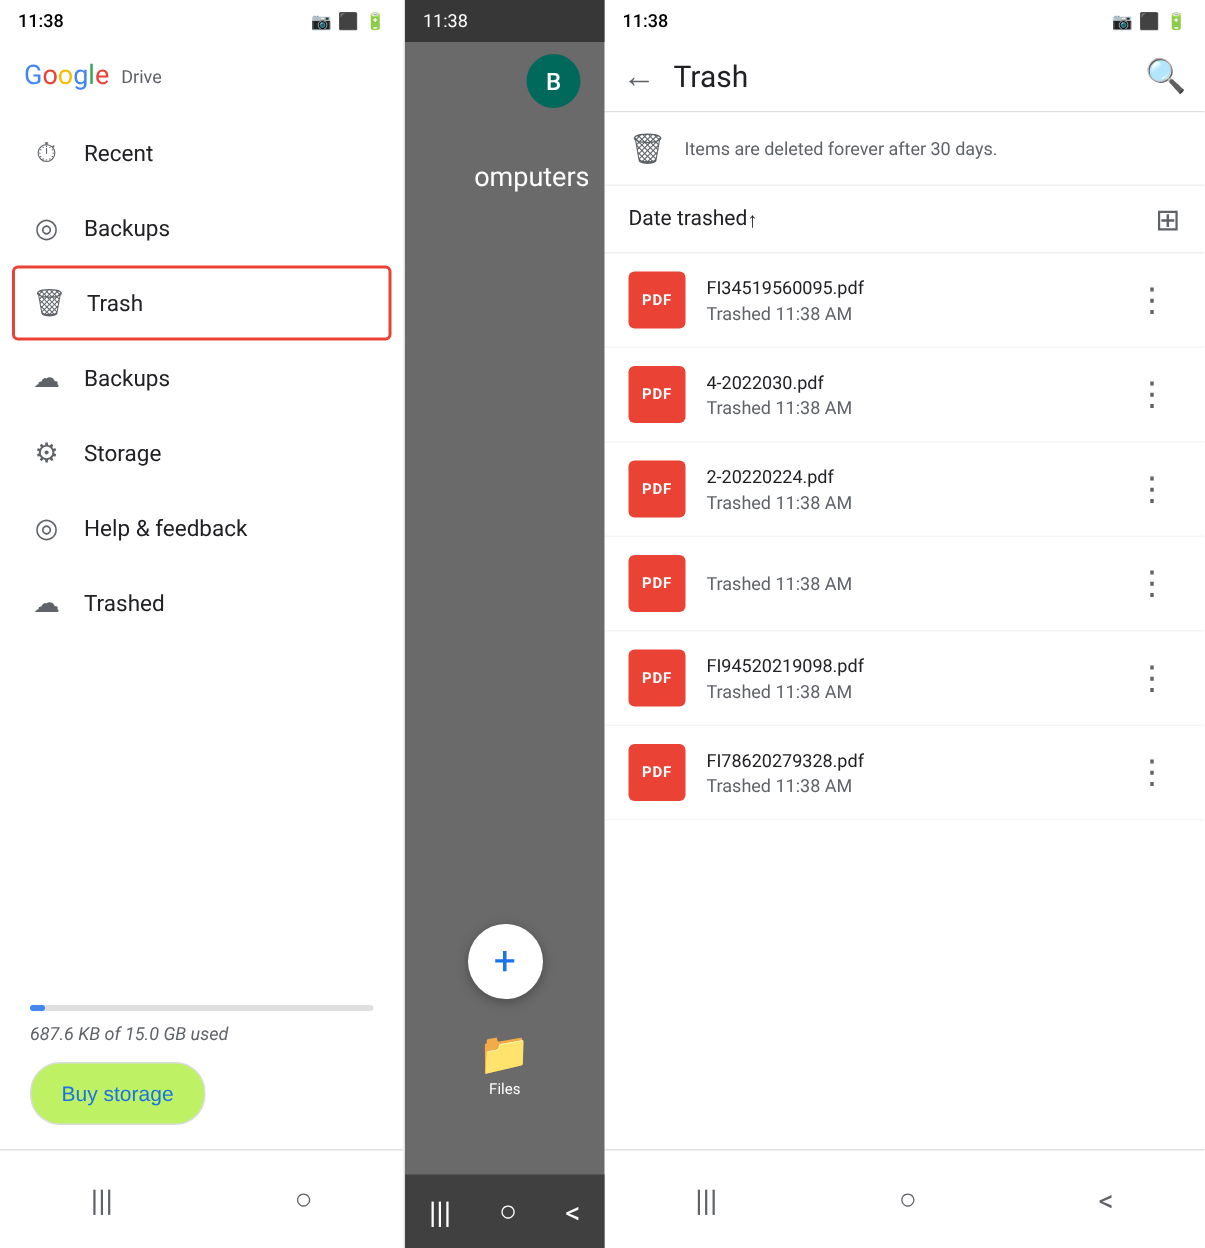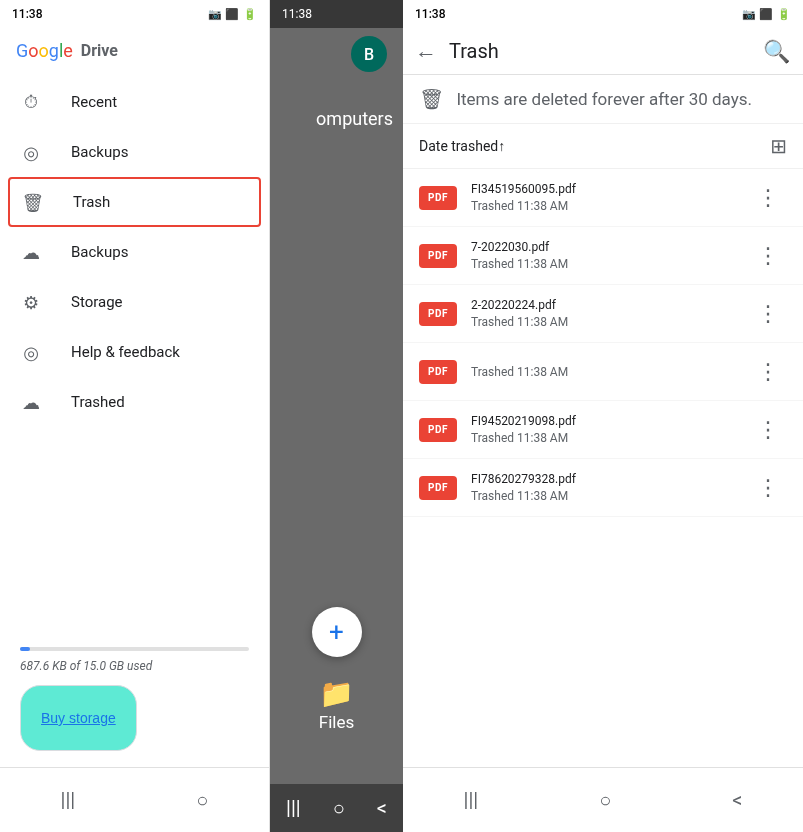--- a/index.html
+++ b/index.html
@@ -47,23 +47,23 @@
     }
 
     .google-logo .g { color: #4285F4; }
     .google-logo .o1 { color: #EA4335; }
     .google-logo .o2 { color: #FBBC05; }
     .google-logo .g2 { color: #4285F4; }
     .google-logo .l { color: #34A853; }
     .google-logo .e { color: #EA4335; }
 
     .drive-text {
-      font-size: 16px;
-      color: #5f6368;
-      font-weight: 700;
+      font-size: 12px;
+      color: #5f6368;
+      font-weight: 400;
       margin-left: 4px;
     }
 
     .nav-item {
       display: flex;
       align-items: center;
       padding: 14px 20px;
       cursor: pointer;
       font-size: 15px;
       color: #202124;
@@ -85,21 +85,20 @@
       align-items: center;
       justify-content: center;
       font-size: 18px;
       color: #5f6368;
       flex-shrink: 0;
     }
 
     .nav-item .nav-label {
       font-size: 15px;
       color: #202124;
-      margin-left: 15px;
     }
 
     .storage-section {
       margin-top: auto;
       padding: 16px 20px;
     }
 
     .storage-bar-bg {
       width: 100%;
       height: 4px;
@@ -118,27 +117,26 @@
     .storage-text {
       font-size: 12px;
       color: #5f6368;
       margin-bottom: 12px;
       font-style: italic;
     }
 
     .buy-storage-btn {
       border: 1px solid #dadce0;
       border-radius: 20px;
-      padding: 24px 20px;
+      padding: 12px 20px;
       font-size: 14px;
       color: #1a73e8;
-      background: #5eead4;
+      background: #bef264;
       cursor: pointer;
       display: inline-block;
-      text-decoration: underline;
     }
 
     .bottom-nav-left {
       display: flex;
       justify-content: space-around;
       align-items: center;
       padding: 12px 0;
       border-top: 1px solid #e0e0e0;
     }
 
@@ -227,21 +225,21 @@
       color: #fff;
     }
 
     .mid-files-icon {
       font-size: 28px;
       color: #1a73e8;
       margin-bottom: 2px;
     }
 
     .mid-files-label {
-      font-size: 17px;
+      font-size: 10px;
       color: #fff;
     }
 
     .bottom-nav-mid {
       position: absolute;
       bottom: 0;
       left: 0;
       right: 0;
       display: flex;
       justify-content: space-around;
@@ -310,21 +308,21 @@
       border-bottom: 1px solid #f0f0f0;
     }
 
     .trash-notice-icon {
       font-size: 20px;
       color: #5f6368;
       margin-right: 12px;
     }
 
     .trash-notice-text {
-      font-size: 17px;
+      font-size: 12px;
       color: #5f6368;
     }
 
     .sort-row {
       display: flex;
       align-items: center;
       justify-content: space-between;
       padding: 10px 16px;
       border-bottom: 1px solid #f0f0f0;
     }
@@ -356,21 +354,21 @@
     .file-item {
       display: flex;
       align-items: center;
       padding: 12px 16px;
       border-bottom: 1px solid #f5f5f5;
       cursor: pointer;
     }
 
     .pdf-icon {
       width: 38px;
-      height: 24px;
+      height: 38px;
       background: #EA4335;
       border-radius: 4px;
       display: flex;
       align-items: center;
       justify-content: center;
       margin-right: 14px;
       flex-shrink: 0;
     }
 
     .pdf-text {
@@ -560,21 +558,21 @@
         <div class="file-meta">Trashed 11:38 AM</div>
       </div>
       <span class="file-more">⋮</span>
     </div>
 
     <div class="file-item">
       <div class="pdf-icon">
         <span class="pdf-text">PDF</span>
       </div>
       <div class="file-info">
-        <div class="file-name">7-2022030.pdf</div>
+        <div class="file-name">4-2022030.pdf</div>
         <div class="file-meta">Trashed 11:38 AM</div>
       </div>
       <span class="file-more">⋮</span>
     </div>
 
     <div class="file-item">
       <div class="pdf-icon">
         <span class="pdf-text">PDF</span>
       </div>
       <div class="file-info">

